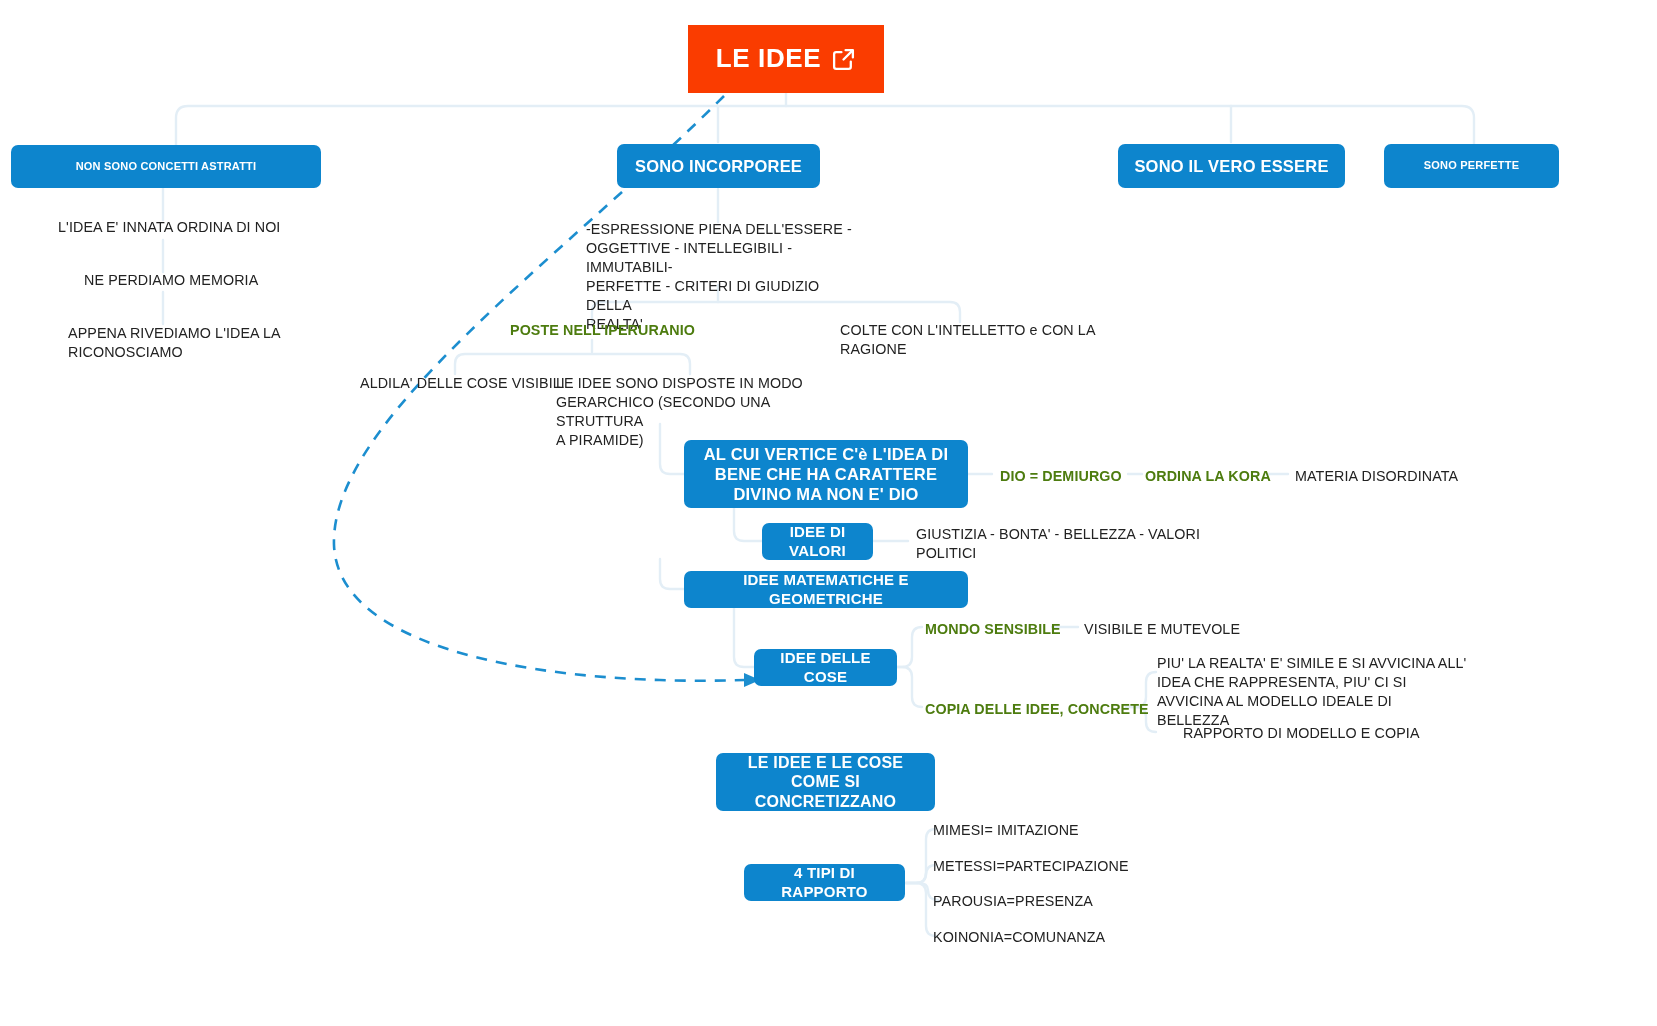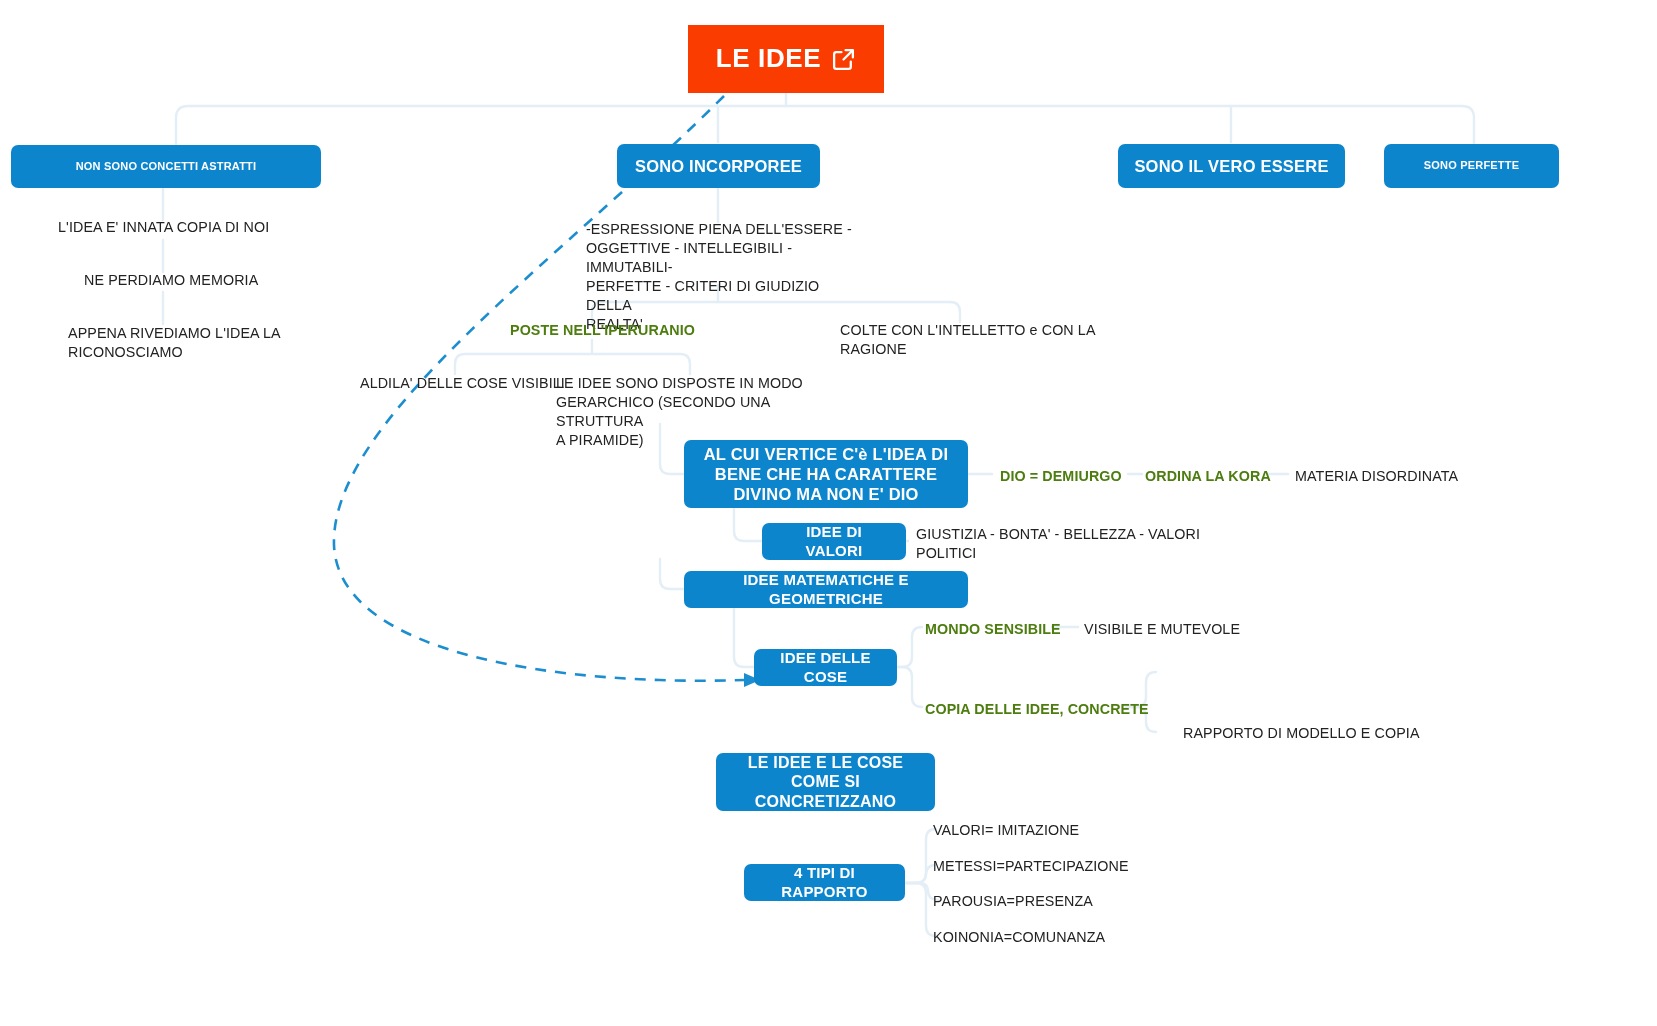--- a/index.html
+++ b/index.html
@@ -130,21 +130,21 @@
   </div>
 
   <div class="node" style="left:1118px; top:144px; width:227px; height:44px; font-size:16.5px;">
     <span>SONO IL VERO ESSERE</span>
   </div>
 
   <div class="node" style="left:1384px; top:144px; width:175px; height:44px; font-size:11px;">
     <span>SONO PERFETTE</span>
   </div>
 
-  <div class="leaf" style="left:58px; top:218px; width:280px;">L'IDEA E' INNATA COPIA DI NOI</div>
+  <div class="leaf" style="left:58px; top:218px; width:280px;">L'IDEA E' INNATA ORDINA DI NOI</div>
 
   <div class="leaf" style="left:84px; top:271px; width:260px;">NE PERDIAMO MEMORIA</div>
 
   <div class="leaf" style="left:68px; top:324px; width:230px;">APPENA RIVEDIAMO L'IDEA LA
 RICONOSCIAMO</div>
 
   <div class="leaf" style="left:586px; top:220px; width:280px;">-ESPRESSIONE PIENA DELL'ESSERE -
 OGGETTIVE - INTELLEGIBILI - IMMUTABILI-
 PERFETTE - CRITERI DI GIUDIZIO DELLA
 REALTA'</div>
@@ -163,53 +163,56 @@
   <div class="node" style="left:684px; top:440px; width:284px; height:68px; font-size:16.5px;">
     <span>AL CUI VERTICE C'è L'IDEA DI BENE CHE HA CARATTERE DIVINO MA NON E' DIO</span>
   </div>
 
   <div class="leaf bold" style="left:1000px; top:467px; width:150px;">DIO = DEMIURGO</div>
 
   <div class="leaf bold" style="left:1145px; top:467px; width:150px;">ORDINA LA KORA</div>
 
   <div class="leaf" style="left:1295px; top:467px; width:260px;">MATERIA DISORDINATA</div>
 
-  <div class="node" style="left:762px; top:523px; width:144px; height:37px; font-size:15px;">
+  <div class="node" style="left:762px; top:523px; width:111px; height:37px; font-size:15px;">
     <span>IDEE DI VALORI</span>
   </div>
 
   <div class="leaf" style="left:916px; top:525px; width:300px;">GIUSTIZIA - BONTA' - BELLEZZA - VALORI
 POLITICI</div>
 
   <div class="node" style="left:684px; top:571px; width:284px; height:37px; font-size:15px;">
     <span>IDEE MATEMATICHE E GEOMETRICHE</span>
   </div>
 
   <div class="leaf bold" style="left:925px; top:620px; width:200px;">MONDO SENSIBILE</div>
 
   <div class="leaf" style="left:1084px; top:620px; width:200px;">VISIBILE E MUTEVOLE</div>
 
   <div class="node" style="left:754px; top:649px; width:143px; height:37px; font-size:15px;">
     <span>IDEE DELLE COSE</span>
   </div>
 
   <div class="leaf bold" style="left:925px; top:700px; width:230px;">COPIA DELLE IDEE, CONCRETE</div>
 
+  <div class="leaf" style="left:1157px; top:654px; width:310px;">PIU' LA REALTA' E' SIMILE E SI AVVICINA ALL'
+IDEA CHE RAPPRESENTA, PIU' CI SI
+AVVICINA AL MODELLO IDEALE DI BELLEZZA</div>
 
   <div class="leaf" style="left:1183px; top:724px; width:300px;">RAPPORTO DI MODELLO E COPIA</div>
 
   <div class="node" style="left:716px; top:753px; width:219px; height:58px; font-size:16px;">
     <span>LE IDEE E LE COSE COME SI CONCRETIZZANO</span>
   </div>
 
   <div class="node" style="left:744px; top:864px; width:161px; height:37px; font-size:15px;justify-content:center;">
     <span>4 TIPI DI RAPPORTO</span>
   </div>
 
-  <div class="leaf" style="left:933px; top:821px; width:260px;">VALORI= IMITAZIONE</div>
+  <div class="leaf" style="left:933px; top:821px; width:260px;">MIMESI= IMITAZIONE</div>
 
   <div class="leaf" style="left:933px; top:857px; width:260px;">METESSI=PARTECIPAZIONE</div>
 
   <div class="leaf" style="left:933px; top:892px; width:260px;">PAROUSIA=PRESENZA</div>
 
   <div class="leaf" style="left:933px; top:928px; width:260px;">KOINONIA=COMUNANZA</div>
 
 </div>
 
 </body></html>

